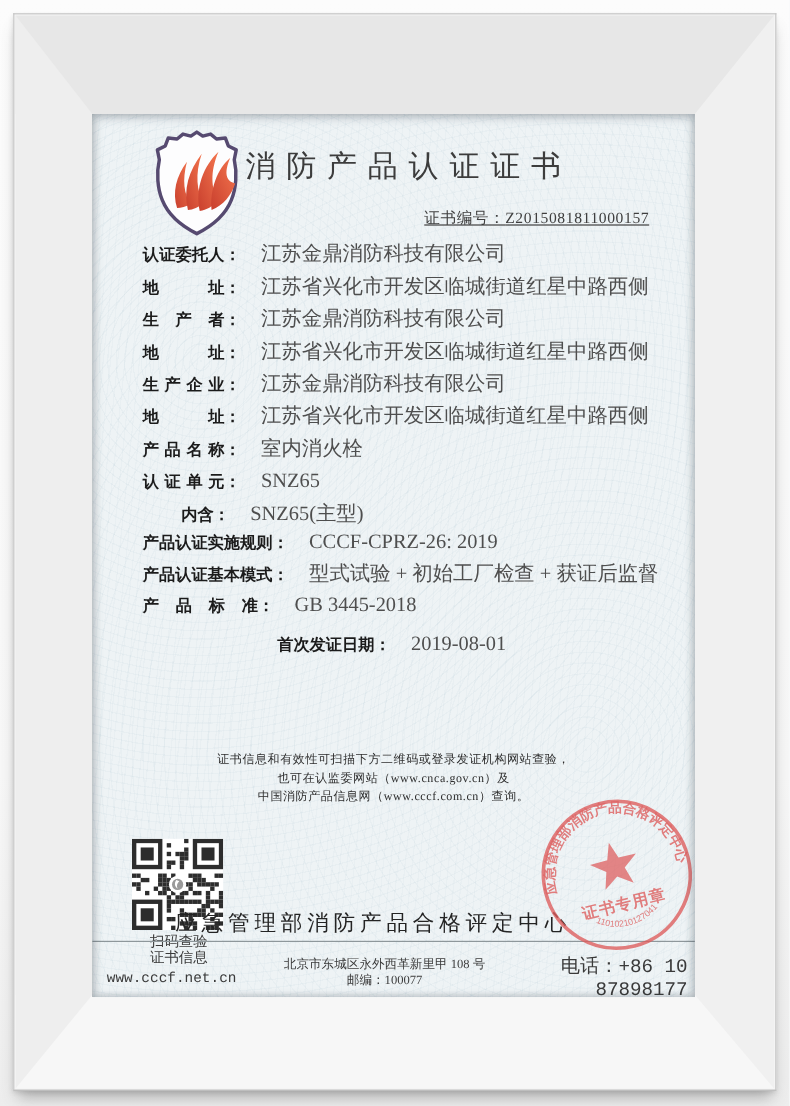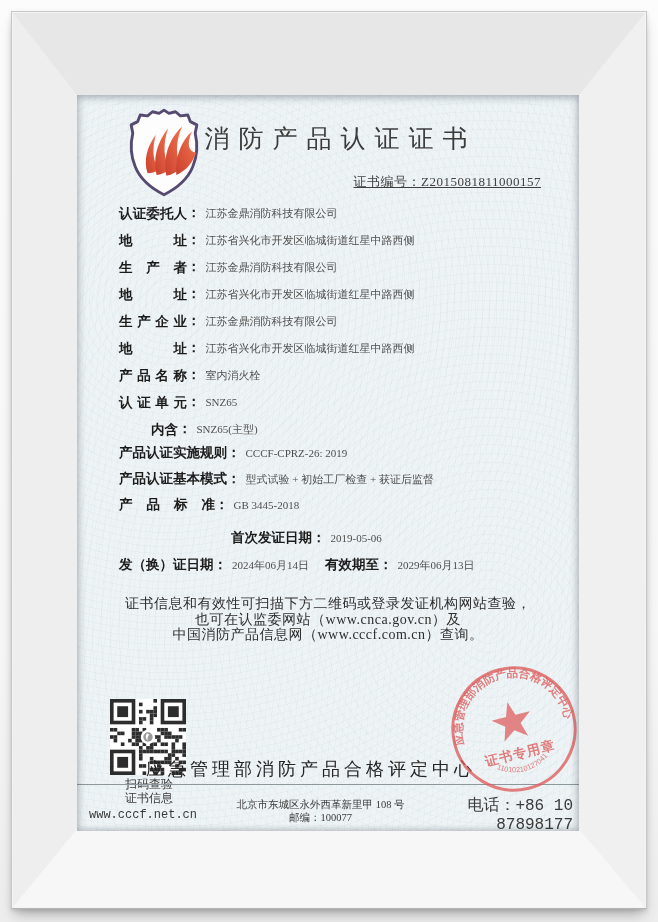--- a/index.html
+++ b/index.html
@@ -38,32 +38,32 @@
   
   .fields { position:absolute; left:42px; right:28px; top:103px; }
   .row { height:27px; line-height:27px; white-space:nowrap; }
   .row.tight { height:26px; line-height:26px; }
   .row.pull { margin-top:-2px; }
   .lbl { font-weight:bold; color:#1b1b1b; font-size:13.5px; }
   .lbl-t { display:inline-flex; justify-content:space-between; width:68px; vertical-align:bottom; }
   .lbl-t.wide { width:96px; }
   .lbl-t.auto { width:auto; }
   .row.indent { padding-left:32px; }
-  .val { font-family:"Liberation Serif",serif; color:#4e4e4e; font-size:11px; padding-left:5px; }
+  .val { font-family:"Liberation Serif",serif; color:#4e4e4e; font-size:17px; padding-left:5px;margin-left:12px; }
 
   .para { margin-top:0; font-size:13.5px; font-weight:bold; color:#1b1b1b; line-height:26px; }
   .para .code { font-family:"Liberation Serif",serif; font-weight:normal; color:#4e4e4e; font-size:13px; }
 
   .first-issue { margin-top:6px; height:27px; line-height:27px; padding-left:112px; }
   .reissue { height:27px; line-height:27px; }
   .reissue .gap { display:inline-block; width:16px; }
 
   
-  .verify { position:absolute; left:0; right:0; top:501px; text-align:center;
-    font-family:"Liberation Serif",serif; font-size:14px; line-height:15.5px;
+  .verify { position:absolute; left:0; right:0; top:531px; text-align:center;
+    font-family:"Liberation Serif",serif; font-size:10px; line-height:15.5px;
     color:#2e2e2e; letter-spacing:.5px; }
 
   
   .qr-block { position:absolute; left:33px; top:604px; width:78px; text-align:center; }
   .qr { width:76px; height:76px; background:#fff; display:block; }
   .qr-caption { margin-top:3px; font-family:"Liberation Serif",serif; font-size:12px;
     line-height:13.5px; color:#3a3a3a; }
   .org-line { position:absolute; left:58px; right:92px; top:662px; text-align:center;
     font-family:"Liberation Serif",serif; font-size:18px; letter-spacing:4px; color:#242424; }
 
@@ -177,24 +177,21 @@
             <span>模</span>
             <span>式</span>
           </span>：</span><span class="val">型式试验 + 初始工厂检查 + 获证后监督</span></div>
       <div class="row tight"><span class="lbl"><span class="lbl-t wide">
             <span>产</span>
             <span>品</span>
             <span>标</span>
             <span>准</span>
           </span>：</span><span class="val">GB 3445-2018</span></div>
     <div class="first-issue">
-      <span class="lbl">首次发证日期：</span><span class="val">2019-05-06</span>
-    </div>
-    <div class="reissue">
-      <span class="lbl">发（换）证日期：</span><span class="val">2024年06月14日</span><span class="gap"></span><span class="lbl">有效期至：</span><span class="val">2029年06月13日</span>
+      <span class="lbl">首次发证日期：</span><span class="val">2019-08-01</span>
     </div>
   </div>
 
   <div class="verify">
     <div>证书信息和有效性可扫描下方二维码或登录发证机构网站查验，</div>
     <div>也可在认监委网站（www.cnca.gov.cn）及</div>
     <div>中国消防产品信息网（www.cccf.com.cn）查询。</div>
   </div>
 
   <div class="qr-block">

